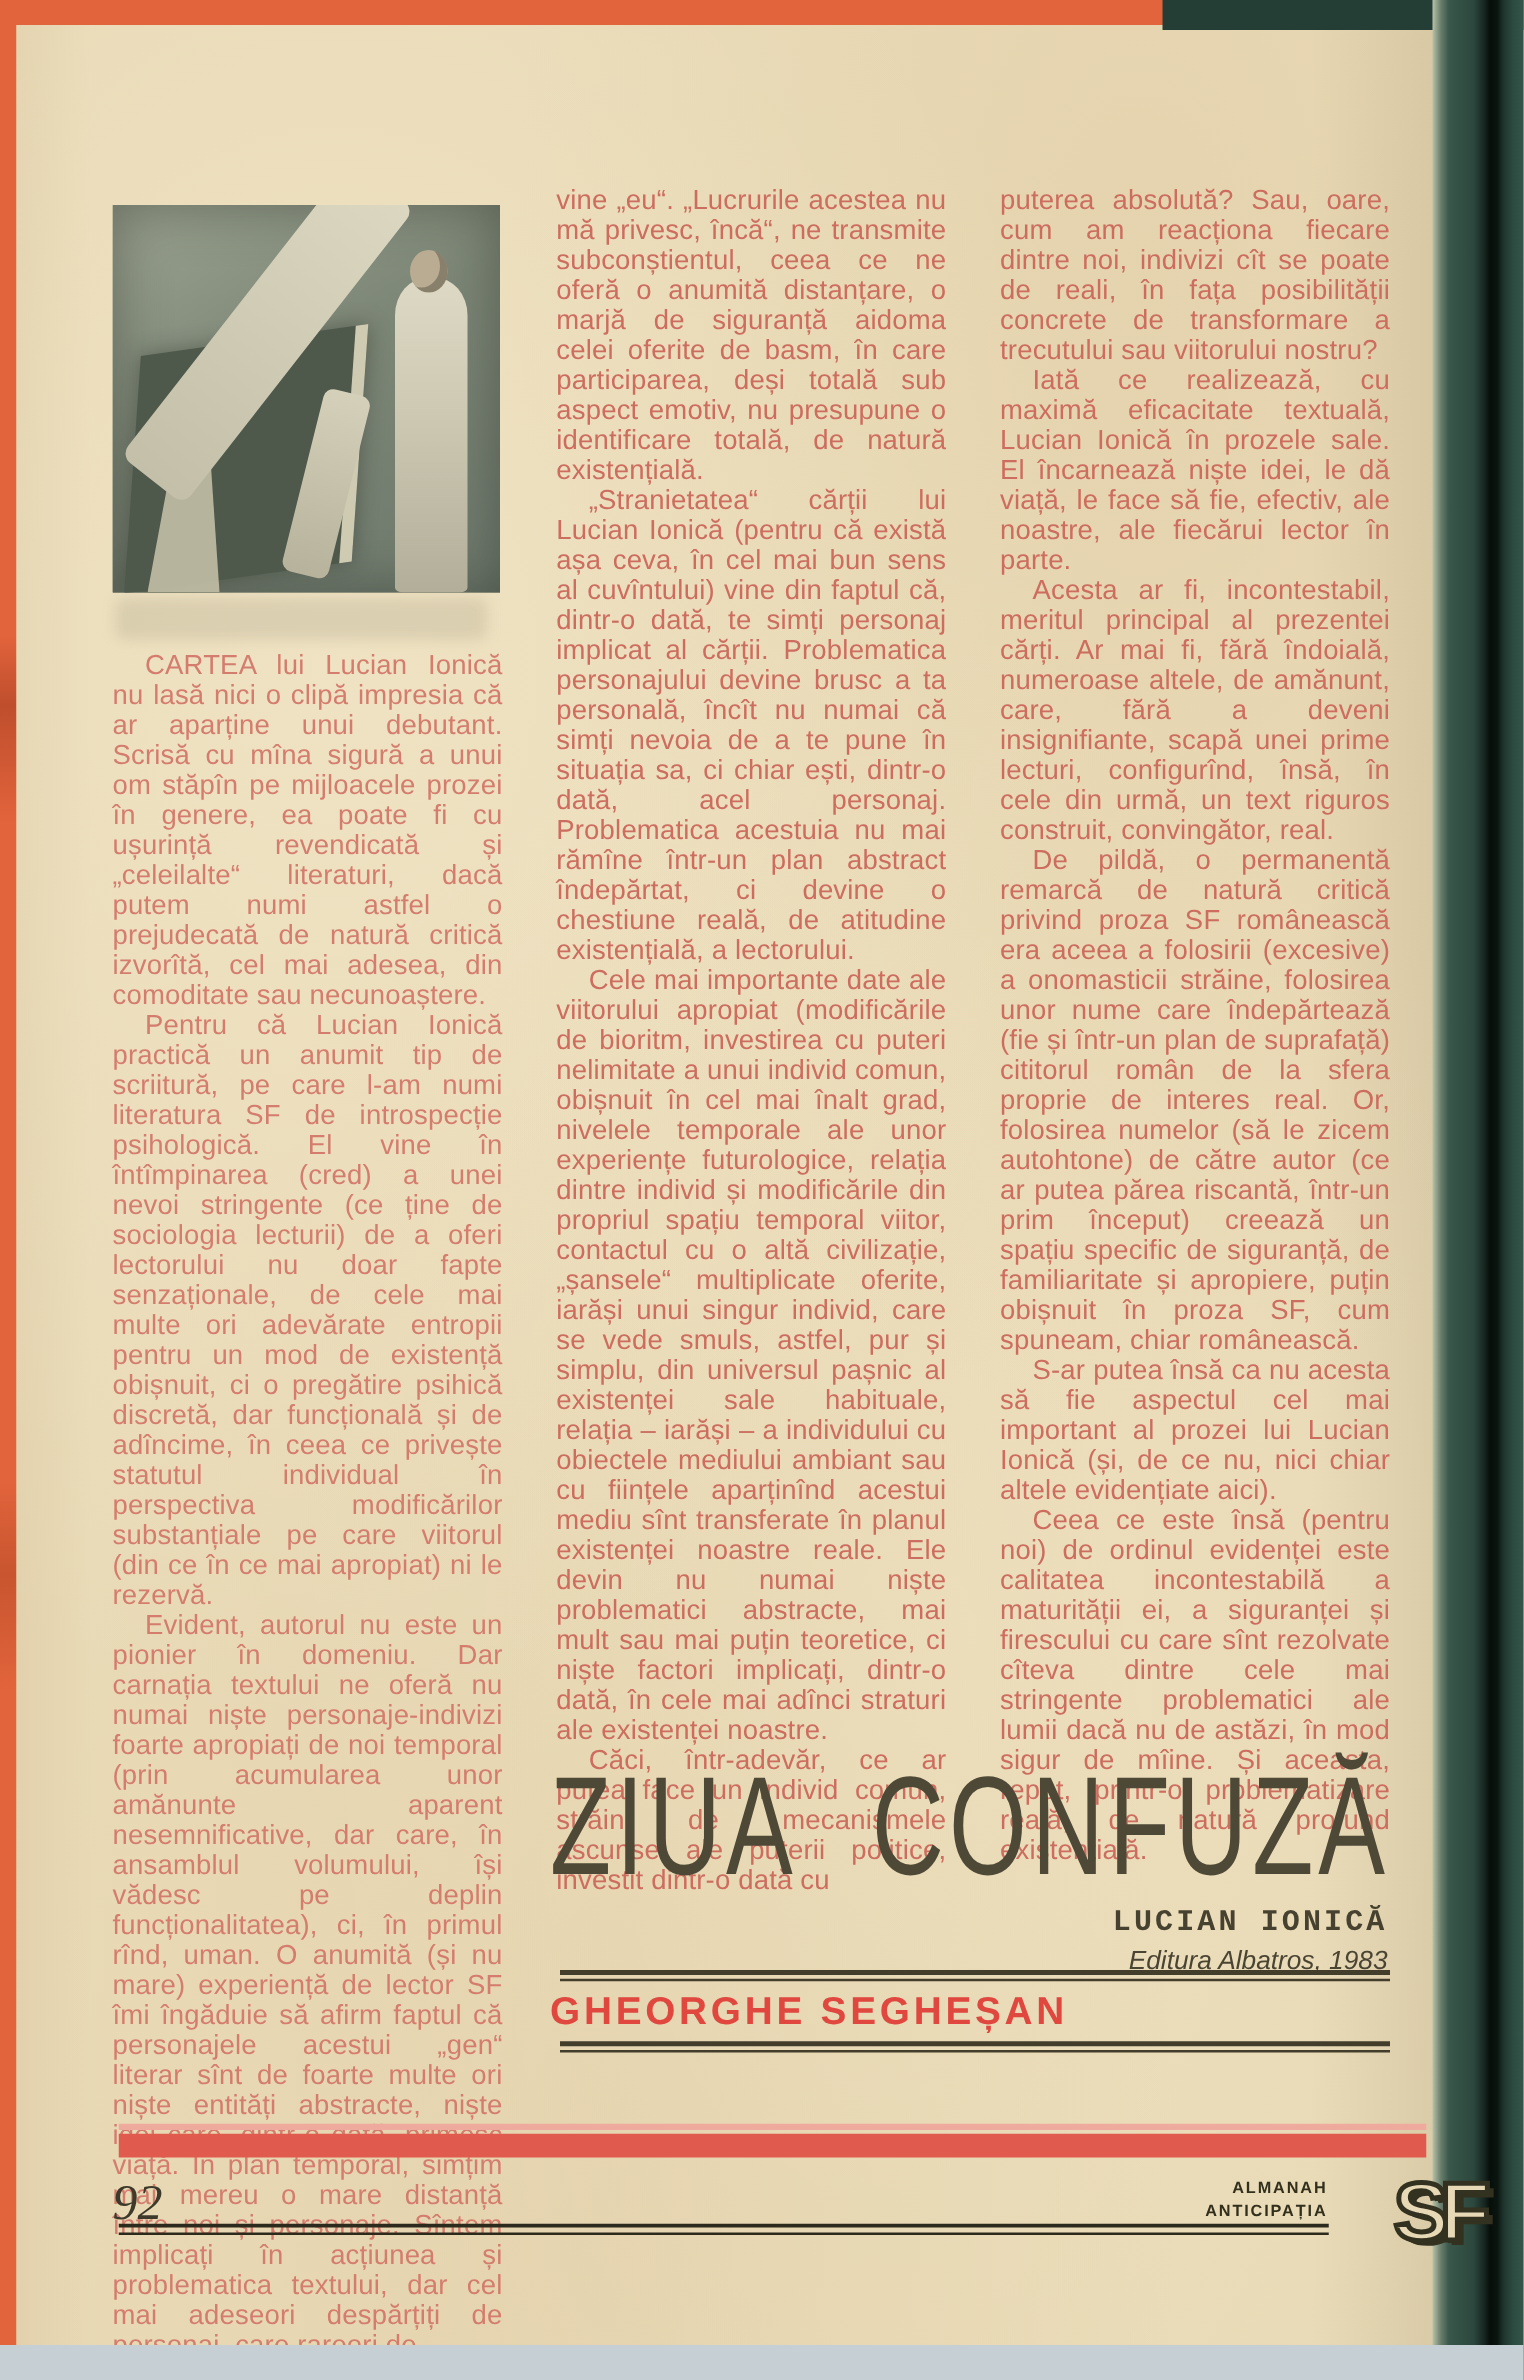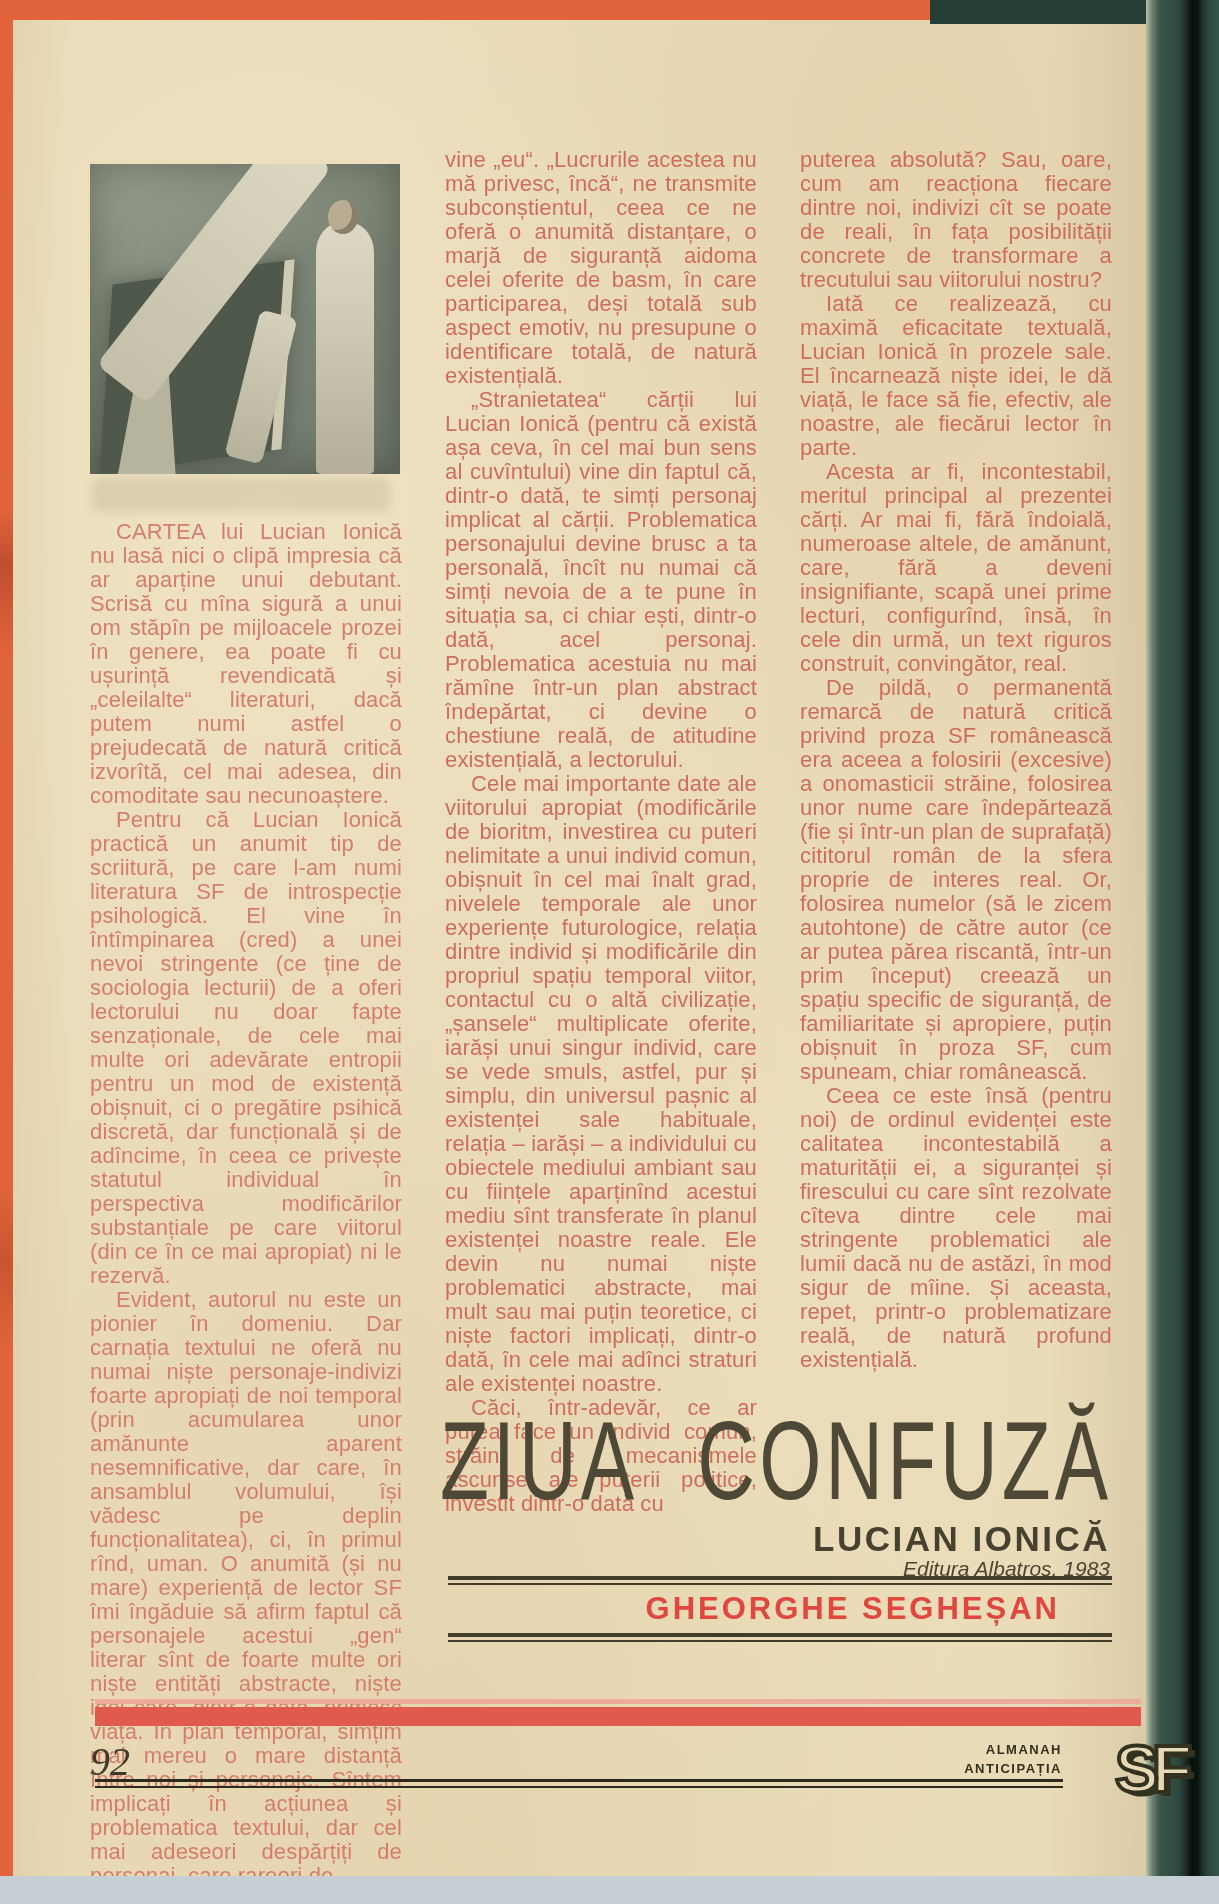--- a/index.html
+++ b/index.html
@@ -51,27 +51,27 @@
     background:#b9ac92;box-shadow:inset -6px -4px 0 rgba(80,75,60,.45);}
   .ph-leg{position:absolute;left:28px;top:168px;width:120px;height:142px;opacity:.85;
     background:#c9c4ab;clip-path:polygon(22% 0, 40% 0, 48% 100%, 0 100%);}
 
   
   .title-block{position:absolute;left:440px;top:1405px;width:672px;height:245px;}
   .book-title{display:flex;justify-content:space-between;align-items:flex-start;
     font-size:80px;line-height:80px;letter-spacing:4px;font-weight:400;color:#4e4936;
     transform:scaleY(1.4);transform-origin:top;}
   .byline{position:absolute;top:118px;right:2px;text-align:right;color:#474130;}
-  .author{font-family:Liberation Sans, sans-serif;font-weight:700;font-size:35px;line-height:32px;letter-spacing:2.5px;}
+  .author{font-family:Liberation Mono, monospace;font-weight:700;font-size:24px;line-height:32px;letter-spacing:2.5px;}
   .edition{font-style:italic;font-weight:400;font-size:21px;line-height:24px;margin-top:2px;color:#4a4433;}
   .rule{position:absolute;left:8px;right:0;height:9px;box-sizing:border-box;
     border-top:4px solid #433e2c;border-bottom:2px solid #433e2c;background:transparent;}
   .rule1{top:171px;}
   .rule2{top:228px;}
-  .reviewer{position:absolute;top:186px;left:0;right:52px;text-align:right;
+  .reviewer{position:absolute;top:186px;left:0;right:52px;
     font-weight:700;font-size:31px;letter-spacing:3px;color:#df473f;}
 
   
   .accent-stripe{position:absolute;left:95px;top:1699px;width:1046px;height:5px;background:#eeab9d;}
   .accent-bar{position:absolute;left:95px;top:1707px;width:1046px;height:19px;background:#e05a4d;}
   .pagenum{position:absolute;left:90px;top:1738px;font-family:"Liberation Serif", serif;
     font-style:italic;font-size:40px;color:#3e3a2b;text-align:center;}
   .footer-rule{position:absolute;left:95px;top:1779px;width:968px;height:9px;box-sizing:border-box;
     border-top:3px solid #2c2a1c;border-bottom:2px solid #2c2a1c;}
   .almanah{position:absolute;left:800px;top:1740px;width:262px;text-align:right;
@@ -111,20 +111,21 @@
         <p class="para">vine „eu“. „Lucrurile acestea nu mă privesc, încă“, ne transmite subconștientul, ceea ce ne oferă o anumită distanțare, o marjă de siguranță aidoma celei oferite de basm, în care participarea, deși totală sub aspect emotiv, nu presupune o identificare totală, de natură existențială.</p>
         <p class="para">„Stranietatea“ cărții lui Lucian Ionică (pentru că există așa ceva, în cel mai bun sens al cuvîntului) vine din faptul că, dintr-o dată, te simți personaj implicat al cărții. Problematica personajului devine brusc a ta personală, încît nu numai că simți nevoia de a te pune în situația sa, ci chiar ești, dintr-o dată, acel personaj. Problematica acestuia nu mai rămîne într-un plan abstract îndepărtat, ci devine o chestiune reală, de atitudine existențială, a lectorului.</p>
         <p class="para">Cele mai importante date ale viitorului apropiat (modificările de bioritm, investirea cu puteri nelimitate a unui individ comun, obișnuit în cel mai înalt grad, nivelele temporale ale unor experiențe futurologice, relația dintre individ și modificările din propriul spațiu temporal viitor, contactul cu o altă civilizație, „șansele“ multiplicate oferite, iarăși unui singur individ, care se vede smuls, astfel, pur și simplu, din universul pașnic al existenței sale habituale, relația – iarăși – a individului cu obiectele mediului ambiant sau cu ființele aparținînd acestui mediu sînt transferate în planul existenței noastre reale. Ele devin nu numai niște problematici abstracte, mai mult sau mai puțin teoretice, ci niște factori implicați, dintr-o dată, în cele mai adînci straturi ale existenței noastre.</p>
         <p class="para">Căci, într-adevăr, ce ar putea face un individ comun, străin de mecanismele ascunse ale puterii politice, investit dintr-o dată cu</p>
       </div>
     <div class="col col3 col-cont">
         <p class="para">puterea absolută? Sau, oare, cum am reacționa fiecare dintre noi, indivizi cît se poate de reali, în fața posibilității concrete de transformare a trecutului sau viitorului nostru?</p>
         <p class="para">Iată ce realizează, cu maximă eficacitate textuală, Lucian Ionică în prozele sale. El încarnează niște idei, le dă viață, le face să fie, efectiv, ale noastre, ale fiecărui lector în parte.</p>
         <p class="para">Acesta ar fi, incontestabil, meritul principal al prezentei cărți. Ar mai fi, fără îndoială, numeroase altele, de amănunt, care, fără a deveni insignifiante, scapă unei prime lecturi, configurînd, însă, în cele din urmă, un text riguros construit, convingător, real.</p>
         <p class="para">De pildă, o permanentă remarcă de natură critică privind proza SF românească era aceea a folosirii (excesive) a onomasticii străine, folosirea unor nume care îndepărtează (fie și într-un plan de suprafață) cititorul român de la sfera proprie de interes real. Or, folosirea numelor (să le zicem autohtone) de către autor (ce ar putea părea riscantă, într-un prim început) creează un spațiu specific de siguranță, de familiaritate și apropiere, puțin obișnuit în proza SF, cum spuneam, chiar românească.</p>
+        <p class="para">S-ar putea însă ca nu acesta să fie aspectul cel mai important al prozei lui Lucian Ionică (și, de ce nu, nici chiar altele evidențiate aici).</p>
         <p class="para">Ceea ce este însă (pentru noi) de ordinul evidenței este calitatea incontestabilă a maturității ei, a siguranței și firescului cu care sînt rezolvate cîteva dintre cele mai stringente problematici ale lumii dacă nu de astăzi, în mod sigur de mîine. Și aceasta, repet, printr-o problematizare reală, de natură profund existențială.</p>
       </div>
   </div>
 
   <section class="title-block">
     <div class="book-title">
       <span>ZIUA</span>
       <span>CONFUZĂ</span>
     </div>
     <div class="byline">

